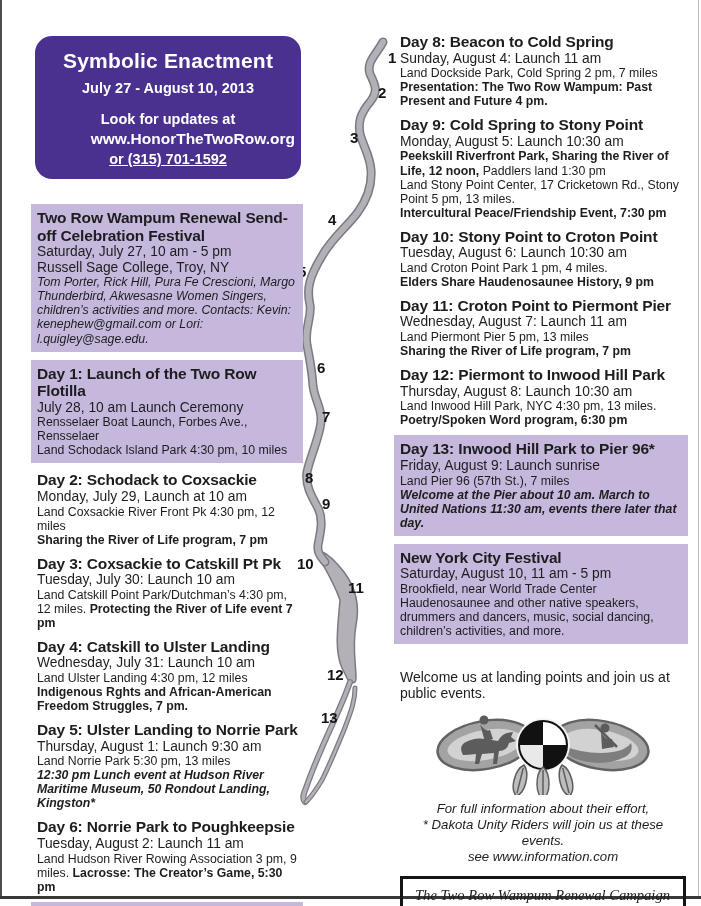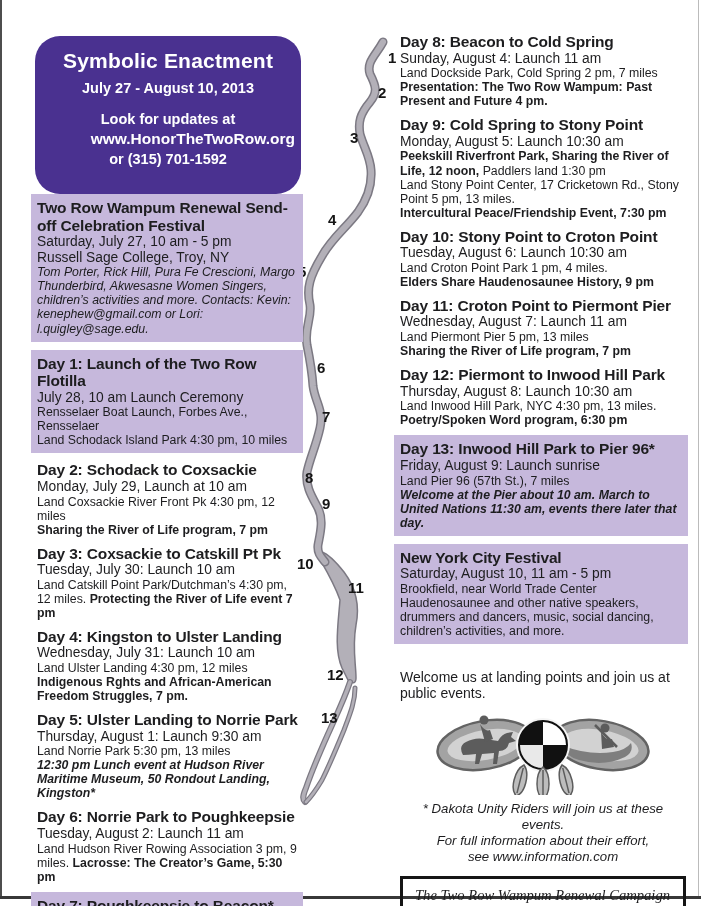--- a/index.html
+++ b/index.html
@@ -7,27 +7,27 @@
         font-family:"Liberation Sans",sans-serif;color:#1d1d1f;}
   .edge-left{position:absolute;left:0;top:0;width:2px;height:899px;background:#4d4d4d;}
   .edge-bottom{position:absolute;left:0;top:896px;width:701px;height:3px;background:#383838;}
   .edge-right{position:absolute;left:698px;top:0;width:1px;height:896px;background:#bbb;}
 
   .river-svg{position:absolute;left:0;top:0;pointer-events:none;}
 
   .col-left{position:absolute;left:37px;top:36px;width:264px;z-index:2;}
   .col-right{position:absolute;left:400px;top:33px;width:286px;z-index:2;}
 
-  .title-box{background:var(--purple,#4a3190);border-radius:25px;color:#fff;text-align:center;
-             padding:13px 6px 27px;margin-bottom:0;margin-left:-2px;}
+  .title-box{background:var(--purple,#4a3190);border-radius:17px;color:#fff;text-align:center;
+             padding:13px 6px 12px;margin-bottom:25px;margin-left:-2px;}
   .tb-title{font-size:21px;font-weight:bold;letter-spacing:.2px;}
   .tb-dates{font-size:14.5px;font-weight:bold;margin-top:7px;}
   .tb-up{font-size:14.5px;font-weight:bold;margin-top:15px;}
   .tb-url{font-size:15.5px;font-weight:bold;margin-top:3px;text-align:right;}
-  .tb-phone{font-size:14.5px;font-weight:bold;margin-top:3px;}
+  .tb-phone{font-size:14.5px;font-weight:bold;margin-top:3px;text-decoration:underline;}
 
   .section{margin-bottom:8px;}
   .section.hl{background:var(--lavender,#c6b8dc);padding:5px 6px 6px;margin-left:-6px;margin-right:-2px;}
   .sec-title{font-size:15.5px;font-weight:bold;line-height:17.5px;letter-spacing:-.15px;}
   .line{margin:0;line-height:1.14;font-size:12.3px;}
   .s-n{font-size:12.3px;}
   .s-d{font-size:13.8px;}
   .s-b{font-size:12.3px;font-weight:bold;}
   .s-i{font-size:12.3px;font-style:italic;}
   .s-bi{font-size:12.3px;font-weight:bold;font-style:italic;}
@@ -108,21 +108,21 @@
           <p class="line"><span class="s-d">Monday, July 29, Launch at 10 am</span></p>
           <p class="line"><span class="s-n">Land Coxsackie River Front Pk 4:30 pm, 12 miles</span></p>
           <p class="line"><span class="s-b">Sharing the River of Life program, 7 pm</span></p>
         </div>
         <div class="section">
           <div class="sec-title">Day 3: Coxsackie to Catskill Pt Pk</div>
           <p class="line"><span class="s-d">Tuesday, July 30: Launch 10 am</span></p>
           <p class="line"><span class="s-n">Land Catskill Point Park/Dutchman’s 4:30 pm, 12 miles. </span><span class="s-b">Protecting the River of Life event 7 pm</span></p>
         </div>
         <div class="section">
-          <div class="sec-title">Day 4: Kingston to Ulster Landing</div>
+          <div class="sec-title">Day 4: Catskill to Ulster Landing</div>
           <p class="line"><span class="s-d">Wednesday, July 31: Launch 10 am</span></p>
           <p class="line"><span class="s-n">Land Ulster Landing 4:30 pm, 12 miles</span></p>
           <p class="line"><span class="s-b">Indigenous Rghts and African-American Freedom Struggles, 7 pm.</span></p>
         </div>
         <div class="section">
           <div class="sec-title">Day 5: Ulster Landing to Norrie Park</div>
           <p class="line"><span class="s-d">Thursday, August 1: Launch 9:30 am</span></p>
           <p class="line"><span class="s-n">Land Norrie Park 5:30 pm, 13 miles</span></p>
           <p class="line"><span class="s-bi">12:30 pm Lunch event at Hudson River Maritime Museum, 50 Rondout Landing, Kingston*</span></p>
         </div>
@@ -225,22 +225,22 @@
             </g>
           <g transform="translate(135,62) rotate(-14)">
               <path d="M0,0 q6,5 6,17 q0,11 -6,15 q-6,-4 -6,-15 q0,-12 6,-17 z"></path>
               <line x1="0" y1="3" x2="0" y2="29"></line>
             </g>
         </g>
       </svg>
     </div>
 
     <div class="dakota">
+      <div>For full information about their effort,</div>
       <div>* Dakota Unity Riders will join us at these events.</div>
-      <div>For full information about their effort,</div>
       <div>see www.information.com</div>
     </div>
 
     <div class="campaign-box">The Two Row Wampum Renewal Campaign is an education and advocacy initiative to mark the 400th anniversary of the Two Row Wampum Treaty, the first agreement between the Haudenosaunee (Iroquois) and Europeans.</div>
   </div>
 
   <div class="edge-left"></div>
   <div class="edge-bottom"></div>
   <div class="edge-right"></div>
 </div>

